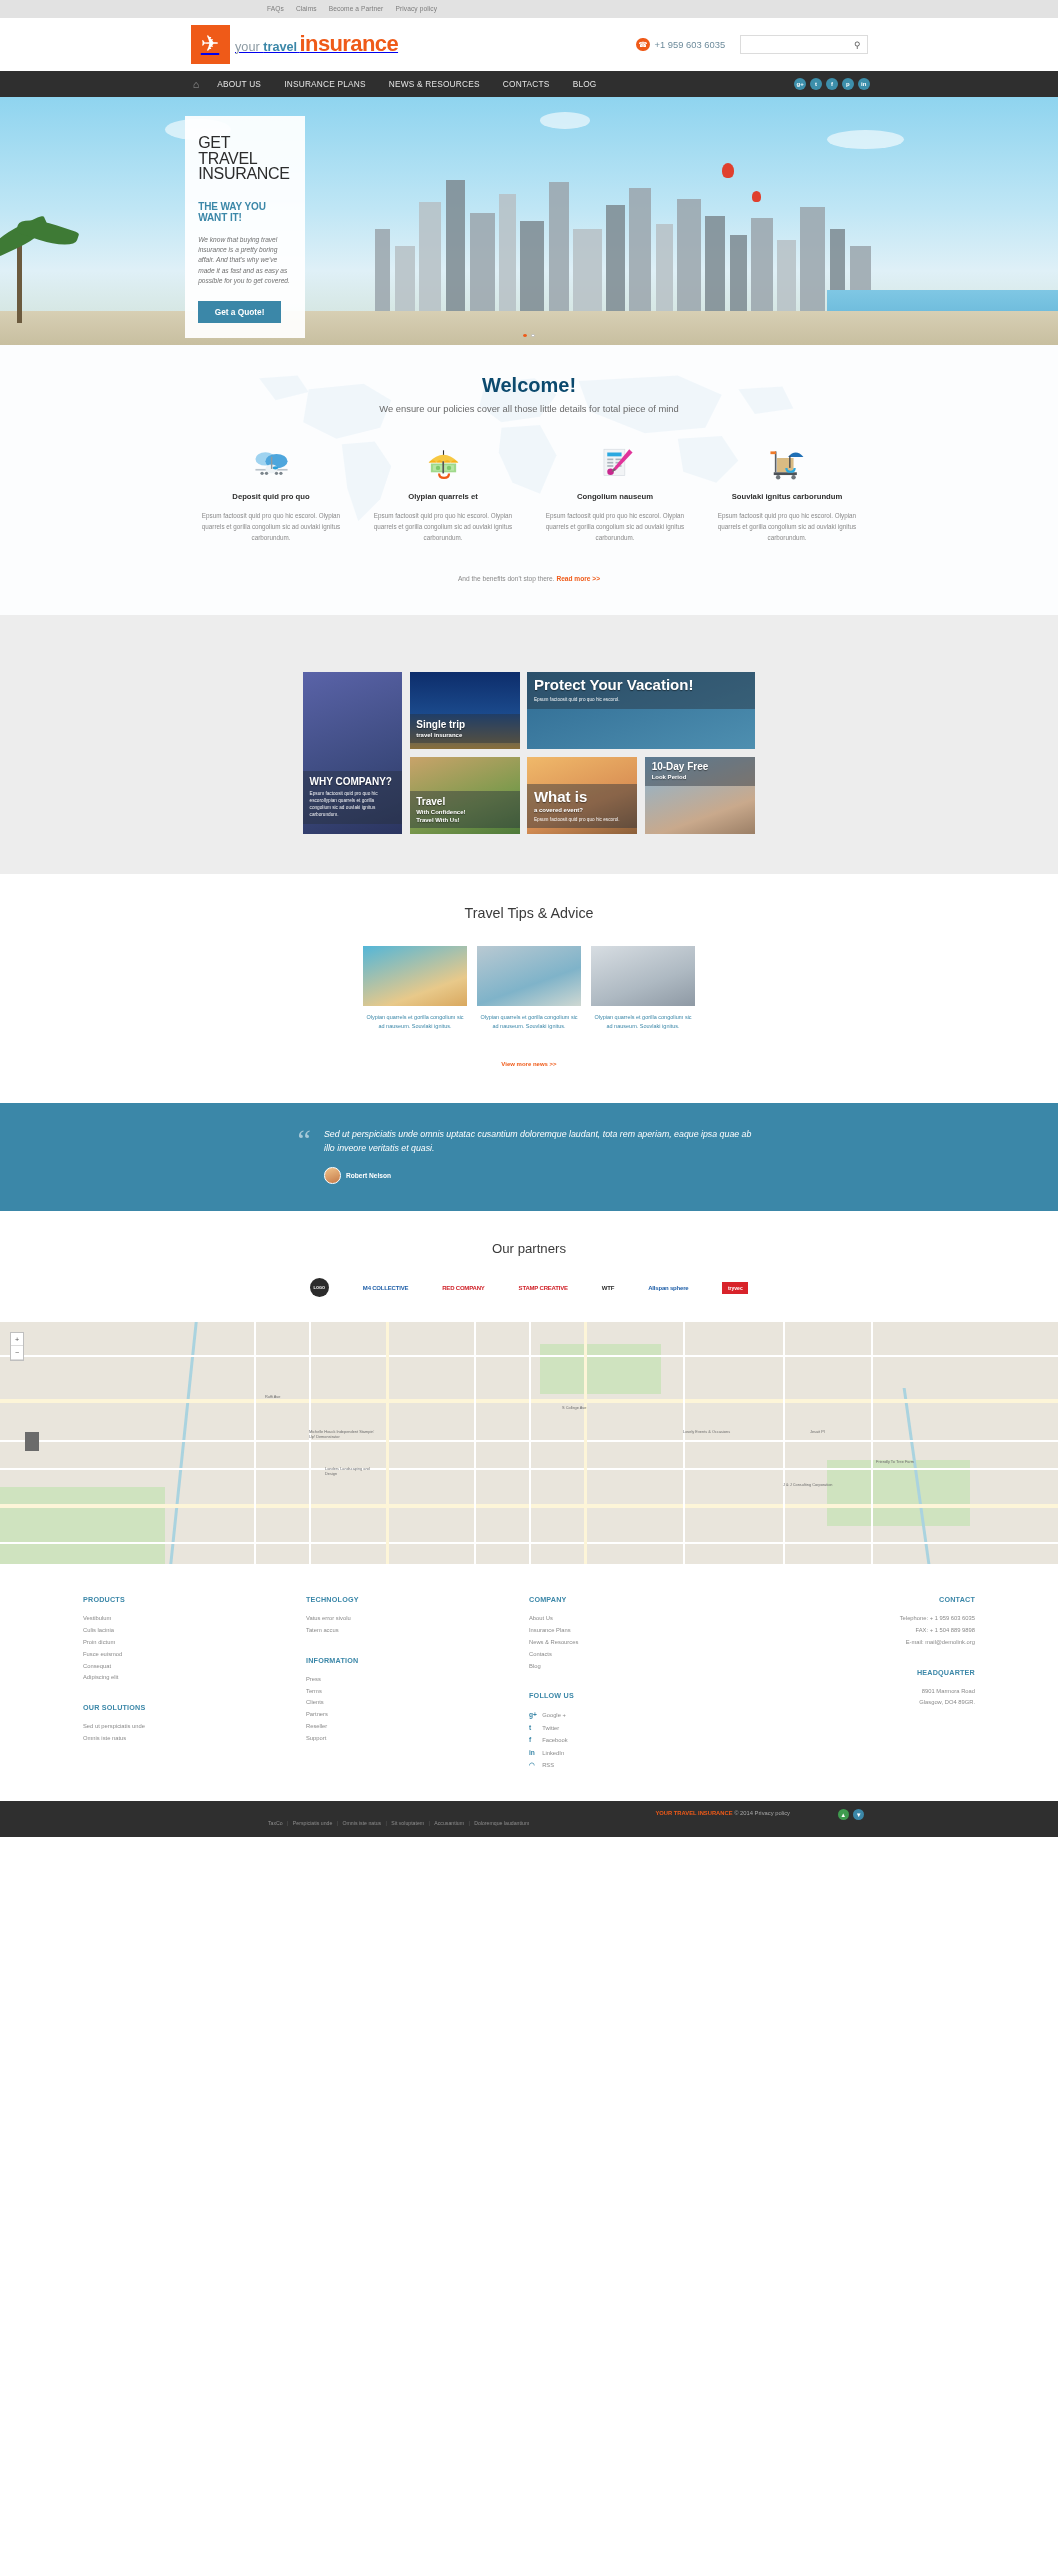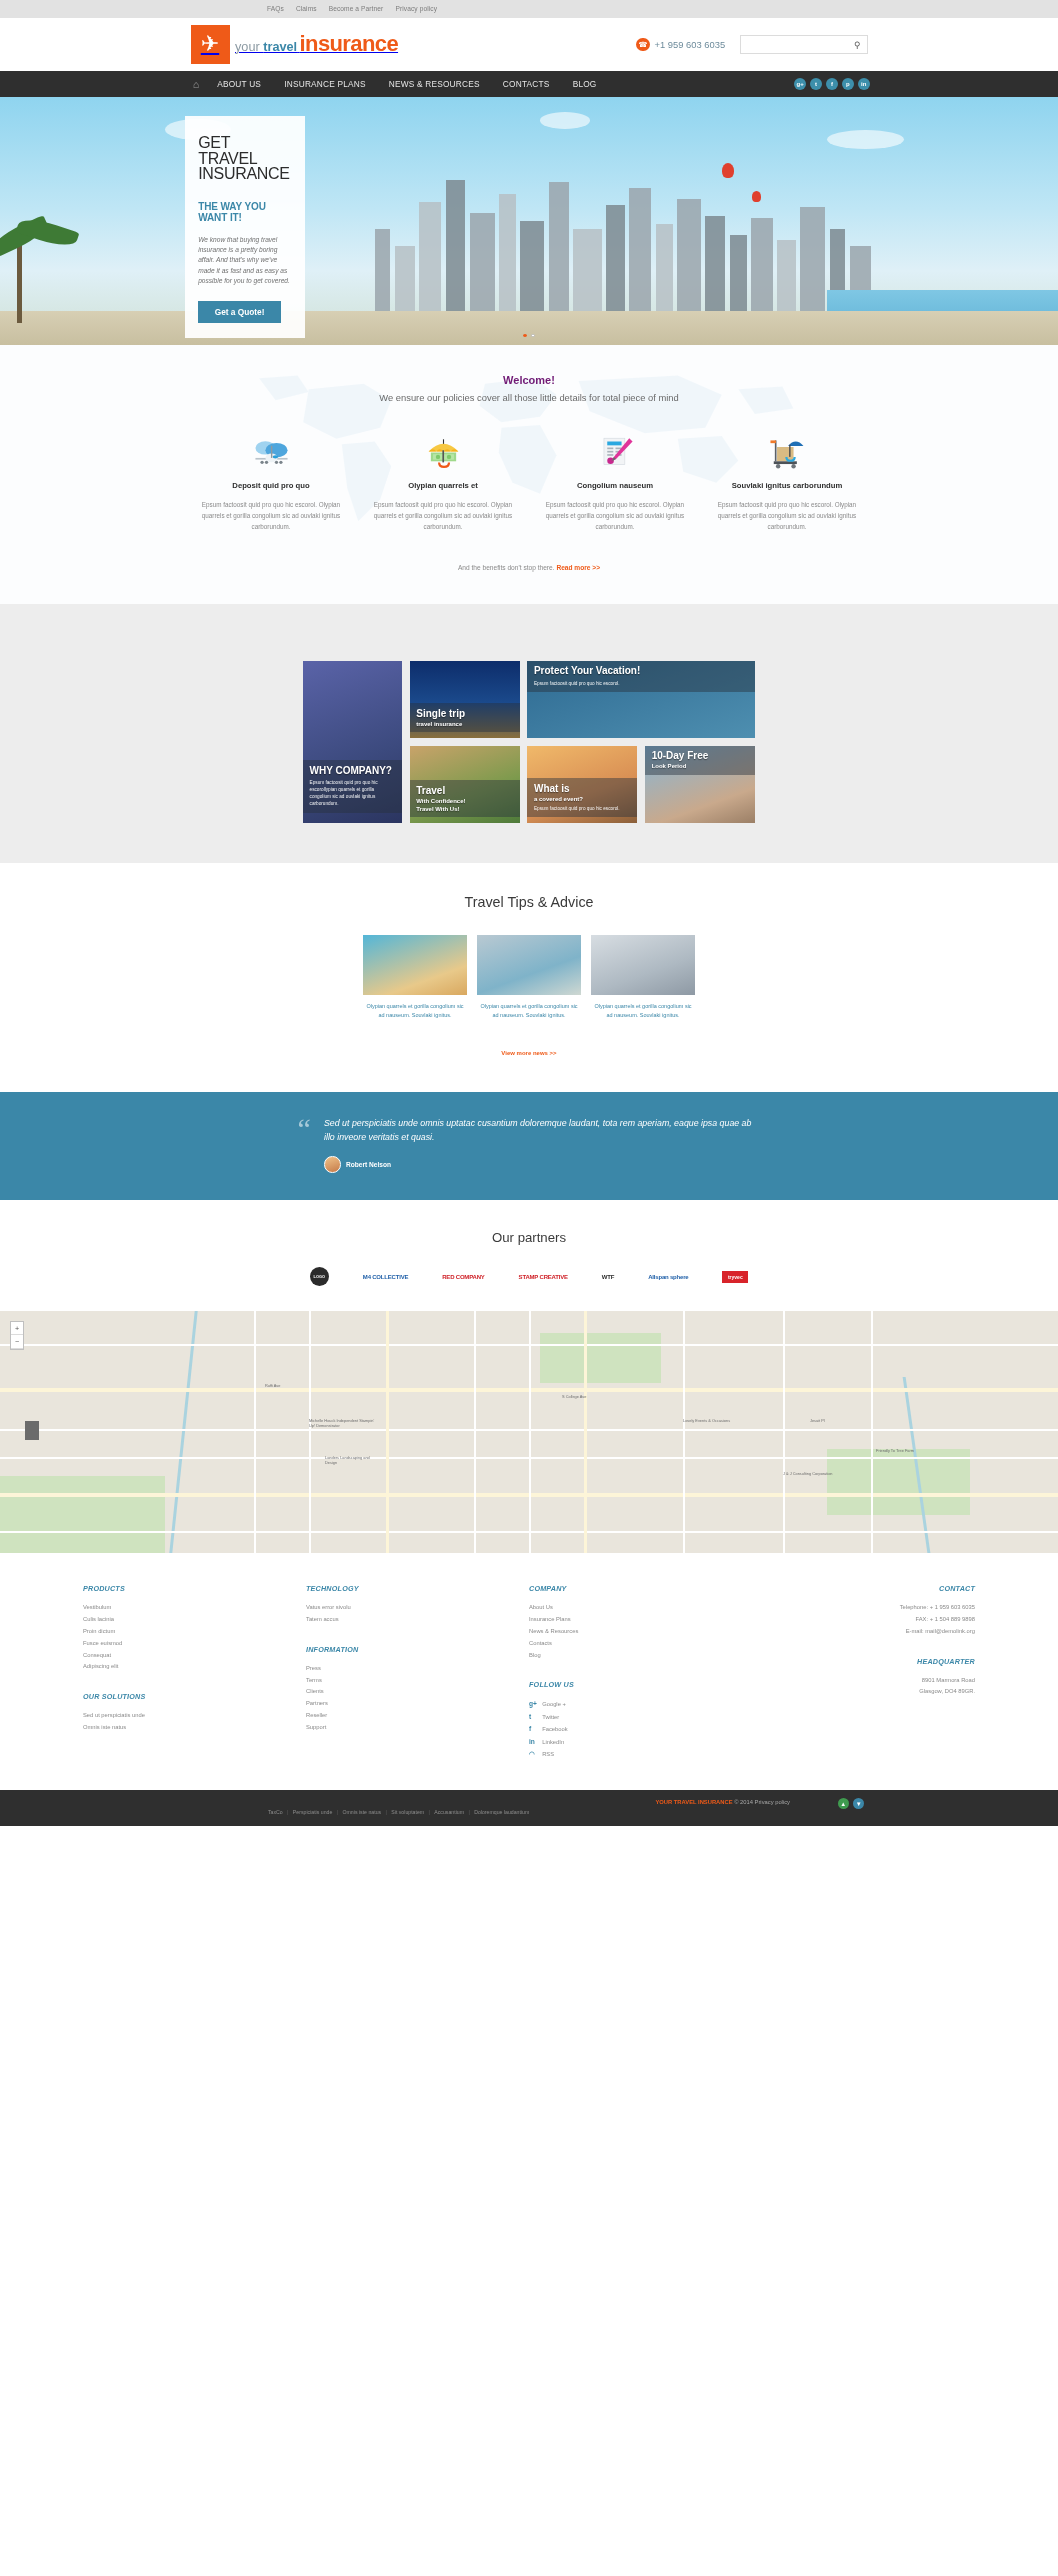--- a/index.html
+++ b/index.html
@@ -84,21 +84,21 @@
     font-family: inherit;
   }
   .hero-dots { position: absolute; bottom: 7.7px; left: 0; right: 0; display: flex; justify-content: center; gap: 3.9px; z-index: 6; }
   .dot { width: 3.9px; height: 3.9px; border-radius: 50%; background: #ffffff; border: 0.6px solid #b9b9b9; cursor: pointer; }
   .dot.on { background: #ef5a18; border-color: #ef5a18; }
 
   
   .welcome { background: #fcfdfe; padding: 29px 0 33px; position: relative; overflow: hidden; }
   .worldmap { position: absolute; top: 11px; left: 50%; transform: translateX(-50%); width: 606px; height: 182px; opacity: .35; }
   .welcome .wrap { position: relative; z-index: 2; }
-  .welcome h2 { text-align: center; font-size: 11px; color: #701a75; font-weight: bold; }
+  .welcome h2 { text-align: center; font-size: 20px; color: #0c4a6e; font-weight: bold; }
   .welcome .lead { text-align: center; font-size: 9.4px; color: #6a6a6a; margin-top: 5.5px; font-weight: 300; }
   .features { display: flex; margin-top: 26.5px; }
   .feature { flex: 1; text-align: center; padding: 0 14.3px; }
   .feat-ico { height: 40px; display: flex; align-items: flex-end; justify-content: center; }
   .feature h3 { font-size: 7.7px; color: #2f2f2f; margin-top: 12px; font-weight: bold; }
   .feature p { font-size: 6.3px; color: #8a8a8a; line-height: 1.75; margin-top: 8.8px; }
   .benefits { text-align: center; margin-top: 32px; font-size: 6.6px; color: #8a8a8a; }
   .benefits a { color: #ef5a18; font-weight: bold; text-decoration: none; }
 
   
@@ -107,21 +107,21 @@
   .grid { display: grid; grid-template-columns: 99px 110px 110px 110px; grid-template-rows: 77px 77px;
           gap: 7.7px; margin-top: 25px; justify-content: center; }
   .tile { position: relative; overflow: hidden; cursor: pointer; }
   .tile.tall { grid-row: span 2; }
   .tile.wide { grid-column: span 2; }
   .tile-ov { position: absolute; left: 0; right: 0; padding: 5.5px 6.6px; background: rgba(40,48,60,.45); color: #fff; }
   .tile-ov.b { bottom: 10px; }
   .tile-ov.t { top: 0; }
   .tile-ov.mid { bottom: 5.5px; }
   .tile-t { font-size: 10px; font-weight: bold; line-height: 1.05; text-shadow: 0 0.6px 1.1px rgba(0,0,0,.45); }
-  .tile-t.lg { font-size: 10px; }
+  .tile-t.lg { font-size: 15px; }
   .tile-s { font-size: 6px; font-weight: bold; margin-top: 1.7px; text-shadow: 0 0.6px 1.1px rgba(0,0,0,.45); }
   .tile-p { font-size: 4.7px; line-height: 1.5; margin-top: 2.8px; opacity: .95; }
   .g1 { background: linear-gradient(160deg,#5a63a8,#3c4a7e 60%,#2b3560); }
   .g2 { background: linear-gradient(180deg,#0d2d6b,#1b4a8c 55%,#8a6f3a); }
   .g3 { background: linear-gradient(160deg,#2e6a92,#4e8fb0); }
   .g4 { background: linear-gradient(160deg,#c9a36a,#7d9a4d 60%,#4e7a3a); }
   .g5 { background: linear-gradient(160deg,#f0b96a,#d98f54 60%,#8a5f3a); }
   .g6 { background: linear-gradient(160deg,#86b6d8,#c9a98c 70%,#9b7f66); }
 
   
@@ -167,21 +167,21 @@
   .map-lbl { position: absolute; font-size: 3.9px; color: #6c6c6c; white-space: nowrap; }
   .map-ctrl { position: absolute; left: 10px; top: 10px; width: 14.3px; background: #fff; border: 0.6px solid #bfbfbf; }
   .map-ctrl div { height: 13.2px; display: flex; align-items: center; justify-content: center; font-size: 7.2px; color: #555; border-bottom: 0.6px solid #dcdcdc; cursor: pointer; }
   .map-marker { position: absolute; left: 25px; top: 110px; width: 14.3px; height: 19px; background: #6b6b6b; }
 
   
   .footer { background: #fff; padding: 31px 0 29px; }
   .f-cols { display: flex; padding: 0 83px; }
   .f-col { flex: 1; }
   .f-col.right { text-align: right; }
-  .f-h { font-size: 7.2px; color: #3b87a8; font-weight: bold; letter-spacing: 0.2px; margin-bottom: 8.8px; font-style: italic; }
+  .f-h { font-size: 7.2px; color: #3b87a8; font-weight: bold; letter-spacing: 0.2px; margin-bottom: 8.8px; }
   .f-h.mt { margin-top: 19px; }
   .f-col a, .f-col p { display: block; font-size: 5.8px; color: #8a8a8a; text-decoration: none; line-height: 2.05; }
   .f-soc { display: flex; align-items: center; gap: 5.5px; line-height: 1.9; }
   .f-soc-ico { width: 7.7px; color: #3b87a8; font-size: 6.6px; font-weight: bold; text-align: left; }
   .f-soc a { font-size: 5.8px; color: #8a8a8a; text-decoration: none; line-height: 1.9; }
 
   
   .bottom { background: #2f2f2f; padding: 8.8px 0 11px; }
   .bottom .wrap { padding: 0 83px; }
   .b-row1 { text-align: right; font-size: 5.8px; color: #a8a8a8; }

